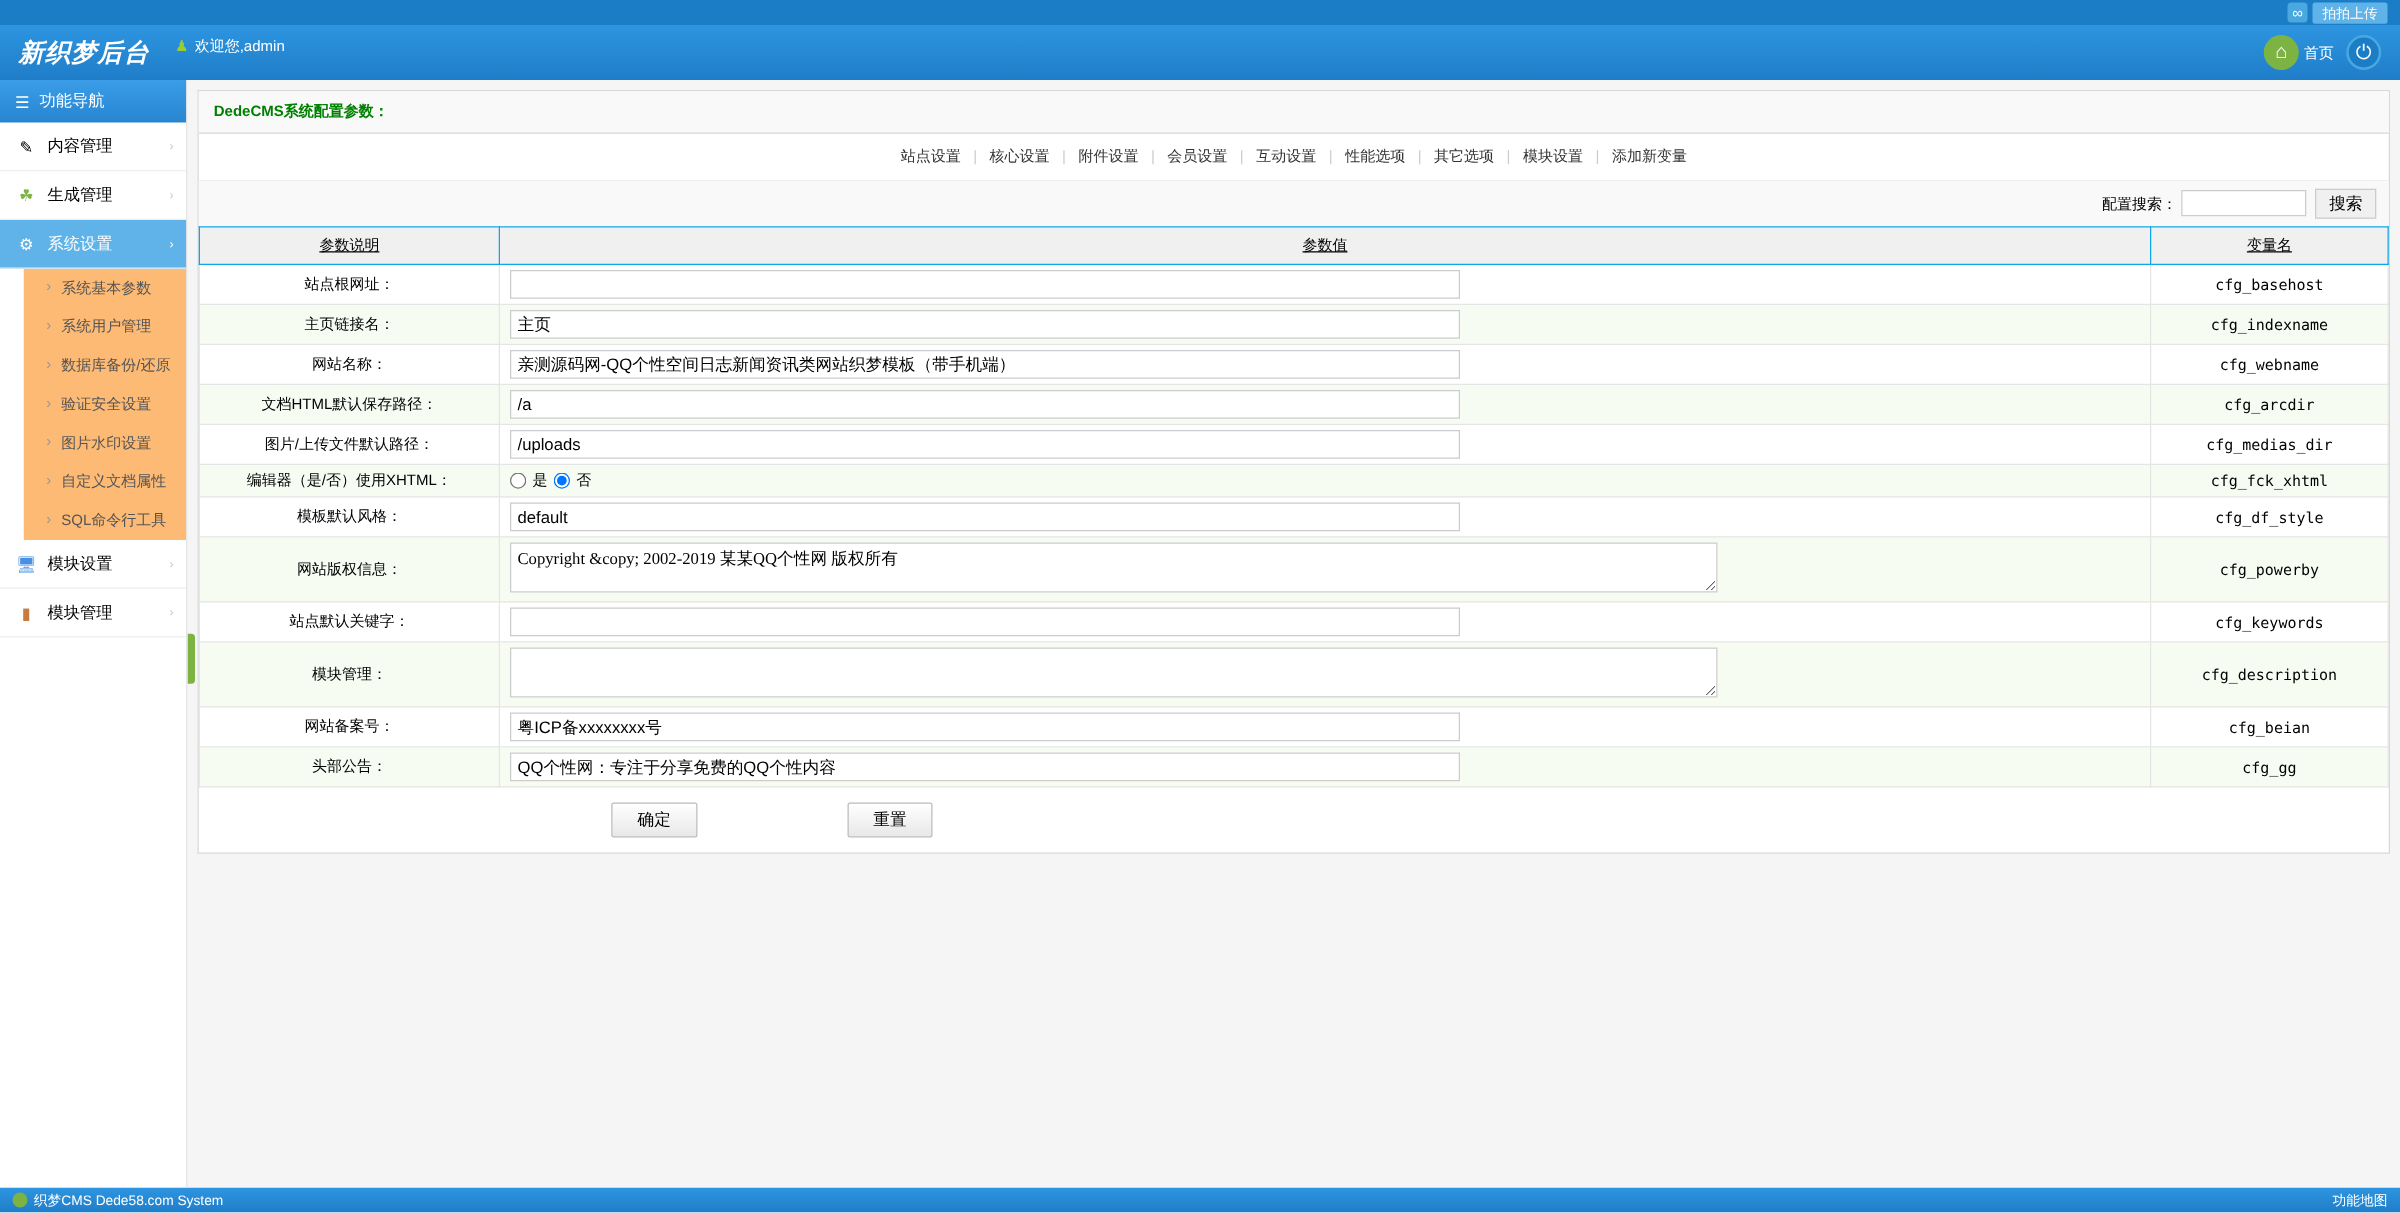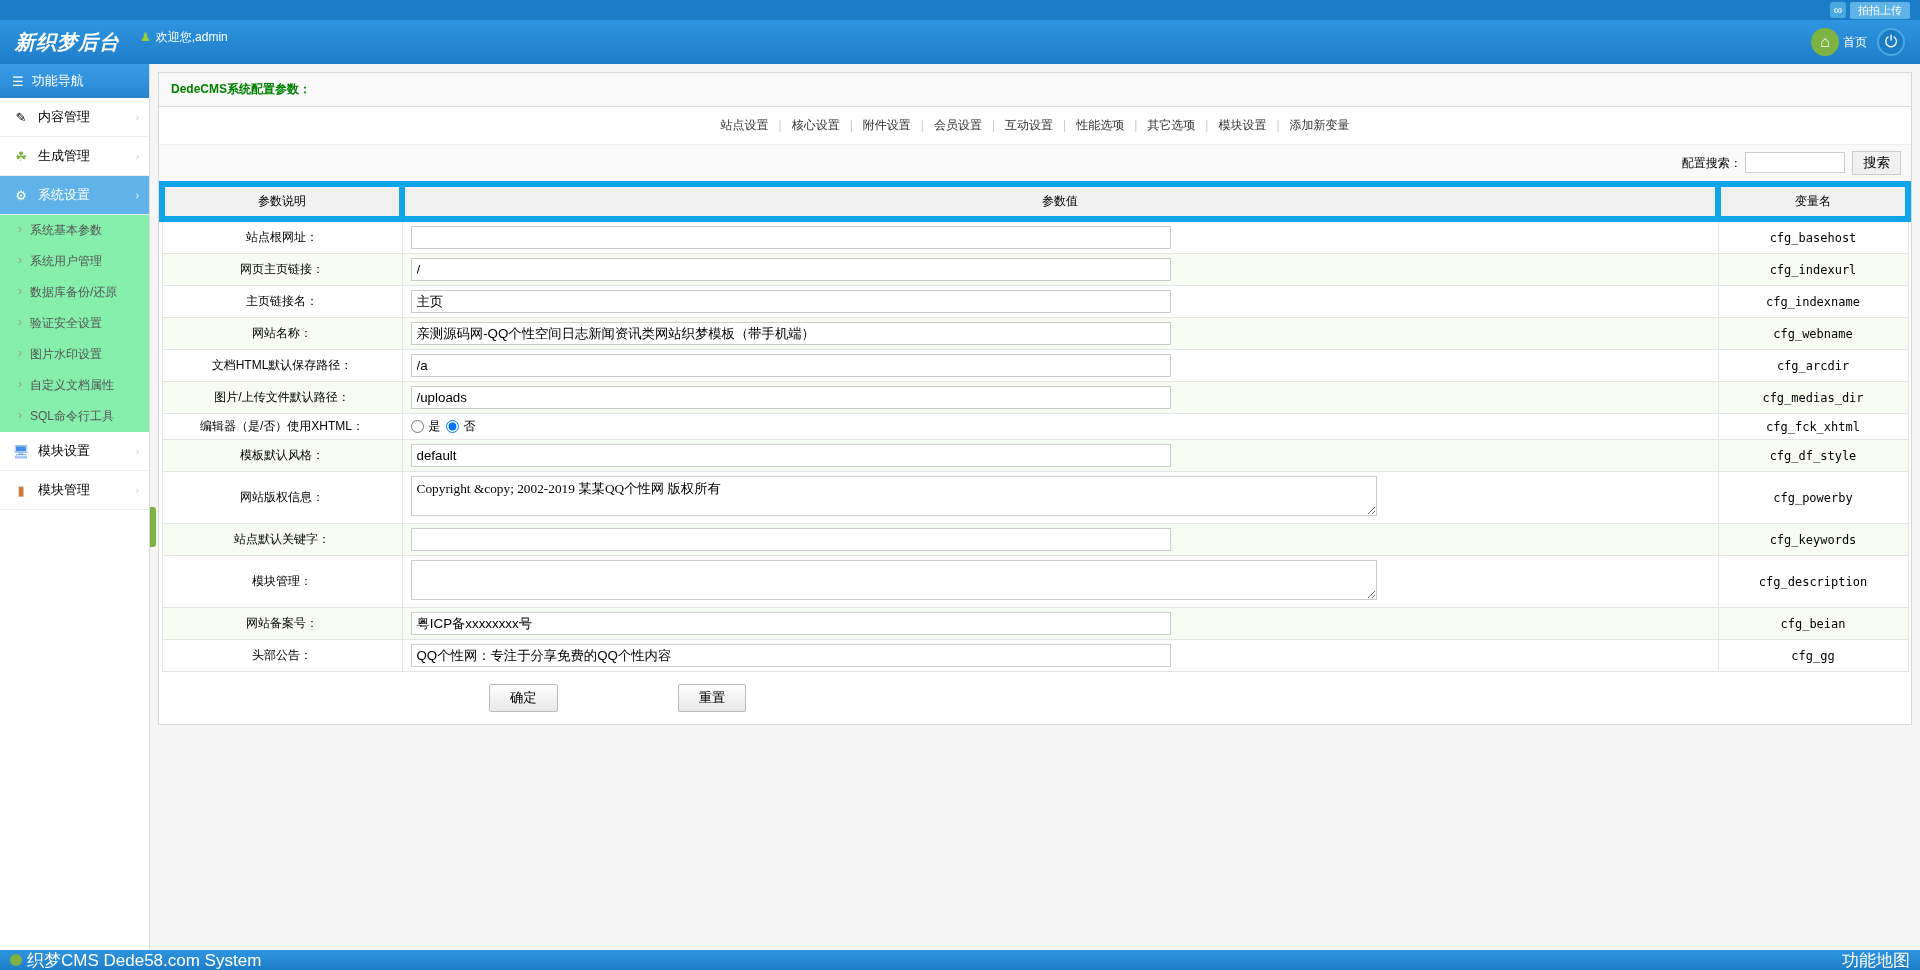--- a/index.html
+++ b/index.html
@@ -26,54 +26,54 @@
 .container { display: flex; height: calc(100vh - 84px); }
 
 
 .sidebar { width: 150px; background: #fff; border-right: 1px solid #ddd; overflow-y: auto; }
 .nav-header { background: linear-gradient(#3a9de8, #2985d0); color: #fff; padding: 8px 12px; display: flex; align-items: center; gap: 8px; font-size: 13px; }
 .nav-item { padding: 10px 12px; display: flex; align-items: center; gap: 8px; border-bottom: 1px solid #eee; cursor: pointer; font-size: 13px; position: relative; }
 .nav-item.active { background: #5fb3e8; color: #fff; }
 .nav-icon { width: 18px; height: 18px; display: flex; align-items: center; justify-content: center; }
 .nav-arrow { position: absolute; right: 10px; color: #ccc; font-size: 10px; }
 .nav-item.active .nav-arrow { color: #fff; }
-.sub-nav { background: #86efac; }
+.sub-nav { background: #fdba74; margin-left: 19px; }
 .sub-item { padding: 7px 12px 7px 30px; cursor: pointer; font-size: 12px; color: #555; position: relative; }
 .sub-item::before { content: "›"; position: absolute; left: 18px; color: #999; }
 
 
 .main { flex: 1; padding: 8px; overflow-y: auto; background: #f5f5f5; position: relative; }
 .drag-handle { position: absolute; left: 0; top: 50%; width: 6px; height: 40px; background: #7cb342; border-radius: 0 3px 3px 0; cursor: ew-resize; }
 
 .panel { background: #fff; border: 1px solid #d8d8d8; margin-bottom: 8px; }
 .panel-title { padding: 8px 12px; color: #008000; font-weight: bold; border-bottom: 1px solid #d8d8d8; background: #f9f9f9; }
 
 .tabs { padding: 10px; text-align: center; border-bottom: 1px solid #eee; }
 .tabs span { padding: 0 8px; cursor: pointer; color: #333; }
 .tabs .sep { color: #ccc; padding: 0 2px; cursor: default; }
 
 .search-bar { padding: 6px 10px; text-align: right; background: #f9f9f9; }
 .search-bar input[type="text"] { width: 100px; padding: 2px 4px; border: 1px solid #ccc; }
 .search-bar input[type="button"] { padding: 2px 10px; margin-left: 4px; border: 1px solid #ccc; background: #f0f0f0; cursor: pointer; }
 
 table { width: 100%; border-collapse: collapse; }
-th { background: #f0f0f0; padding: 6px; border: 6px solid #0ea5e9; font-weight: normal; text-align: center; }
+th { background: #f0f0f0; padding: 6px; border: 1px solid #0ea5e9; font-weight: normal; text-align: center; text-decoration: underline; }
 td { padding: 4px 8px; border: 1px solid #e5e5e5; vertical-align: middle; }
 tr:nth-child(even) td { background: #f7fcf3; }
 td.label { text-align: center; width: 240px; }
 td.var { text-align: center; width: 190px; font-family: monospace; }
 td input[type="text"] { width: 760px; padding: 3px 5px; border: 1px solid #ccc; font-family: inherit; }
 td textarea { width: 966px; height: 40px; padding: 3px 5px; border: 1px solid #ccc; font-family: Liberation Serif, serif; resize: both; }
 .radio-wrap { display: flex; align-items: center; gap: 5px; }
 
 .form-actions { padding: 12px; display: flex; gap: 120px; padding-left: 330px; }
 .form-actions input { padding: 4px 20px; border: 1px solid #bbb; background: linear-gradient(#fff,#e8e8e8); cursor: pointer; border-radius: 2px; }
 
 
-.footer { height: 20px; background: linear-gradient(#2e95e0,#1f7dc8); color: #fff; display: flex; align-items: center; justify-content: space-between; padding: 0 10px; font-size: 17px; }
+.footer { height: 20px; background: linear-gradient(#2e95e0,#1f7dc8); color: #fff; display: flex; align-items: center; justify-content: space-between; padding: 0 10px; font-size: 11px; }
 .footer-left { display: flex; align-items: center; gap: 5px; }
 .status-dot { width: 12px; height: 12px; background: #7cb342; border-radius: 50%; }
 </style>
 </head>
 <body>
 
 <div class="top-strip">
   <div class="top-strip-icon">∞</div>
   <div class="top-strip-btn">拍拍上传</div>
 </div>
@@ -158,25 +158,20 @@
             <th>变量名</th>
           </tr>
         </thead>
         <tbody id="config-rows">
             <tr>
               <td class="label">站点根网址：</td>
               <td><input type="text" style=""></td>
               <td class="var">cfg_basehost</td>
             </tr>
             <tr>
-              <td class="label">网页主页链接：</td>
-              <td><input type="text" value="/" style=""></td>
-              <td class="var">cfg_indexurl</td>
-            </tr>
-            <tr>
               <td class="label">主页链接名：</td>
               <td><input type="text" value="主页" style=""></td>
               <td class="var">cfg_indexname</td>
             </tr>
             <tr>
               <td class="label">网站名称：</td>
               <td><input type="text" value="亲测源码网-QQ个性空间日志新闻资讯类网站织梦模板（带手机端）" style=""></td>
               <td class="var">cfg_webname</td>
             </tr>
             <tr>

